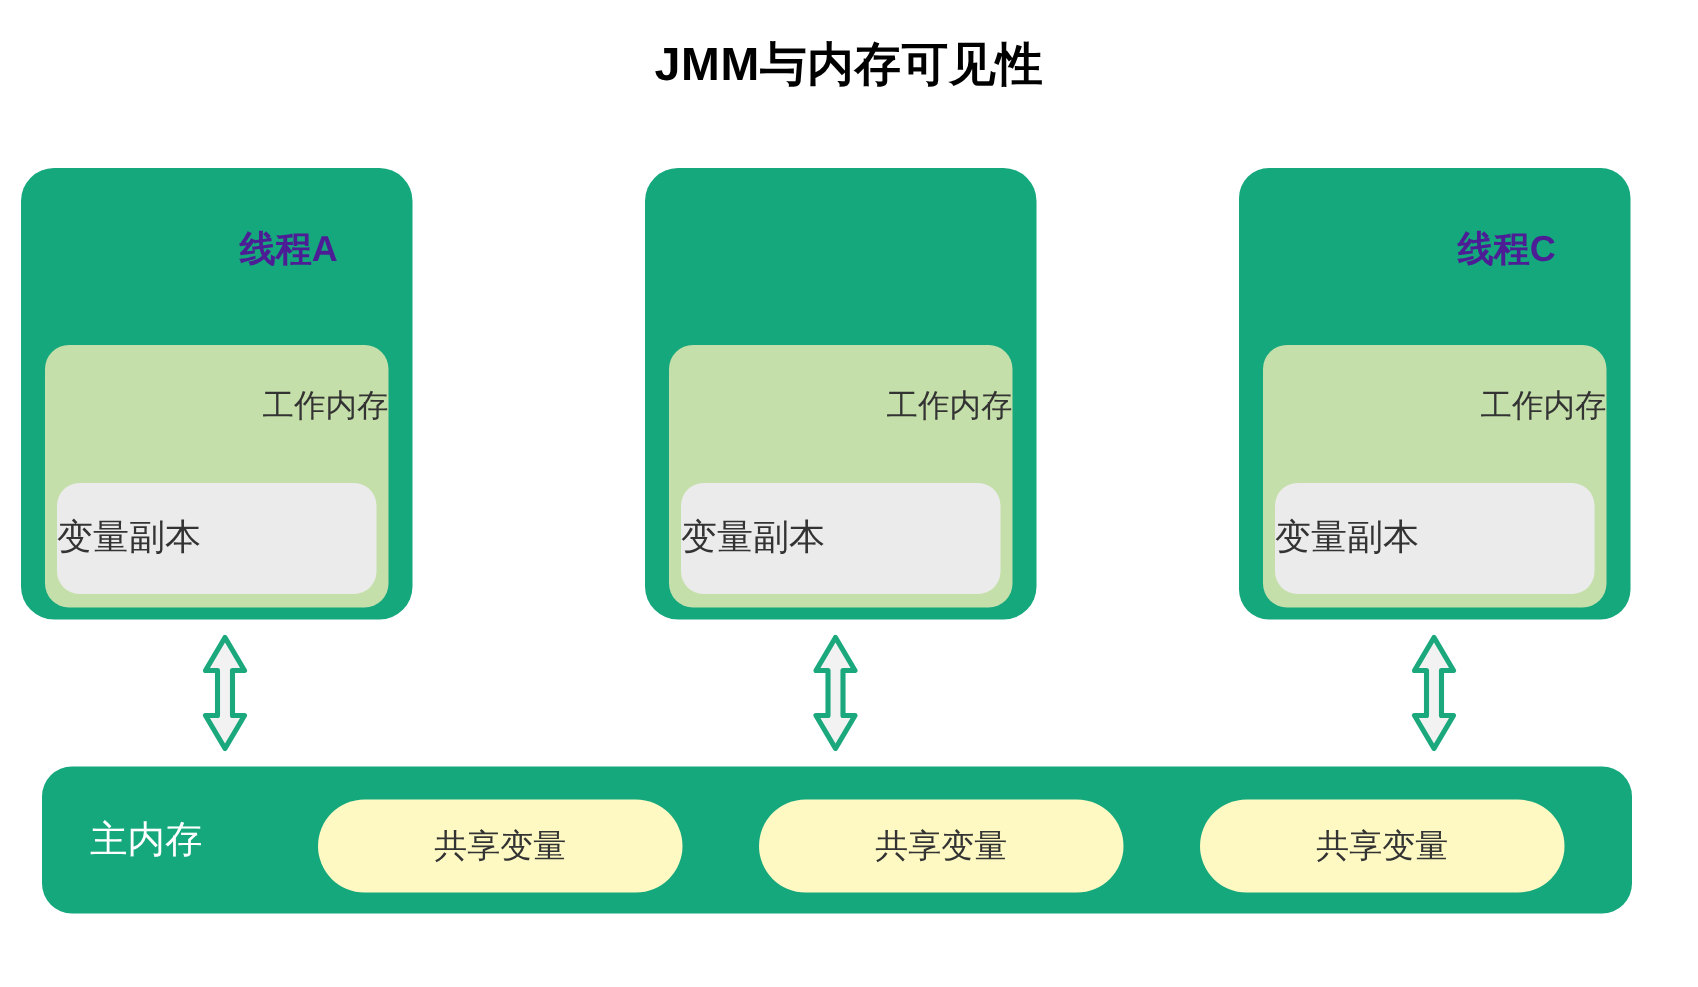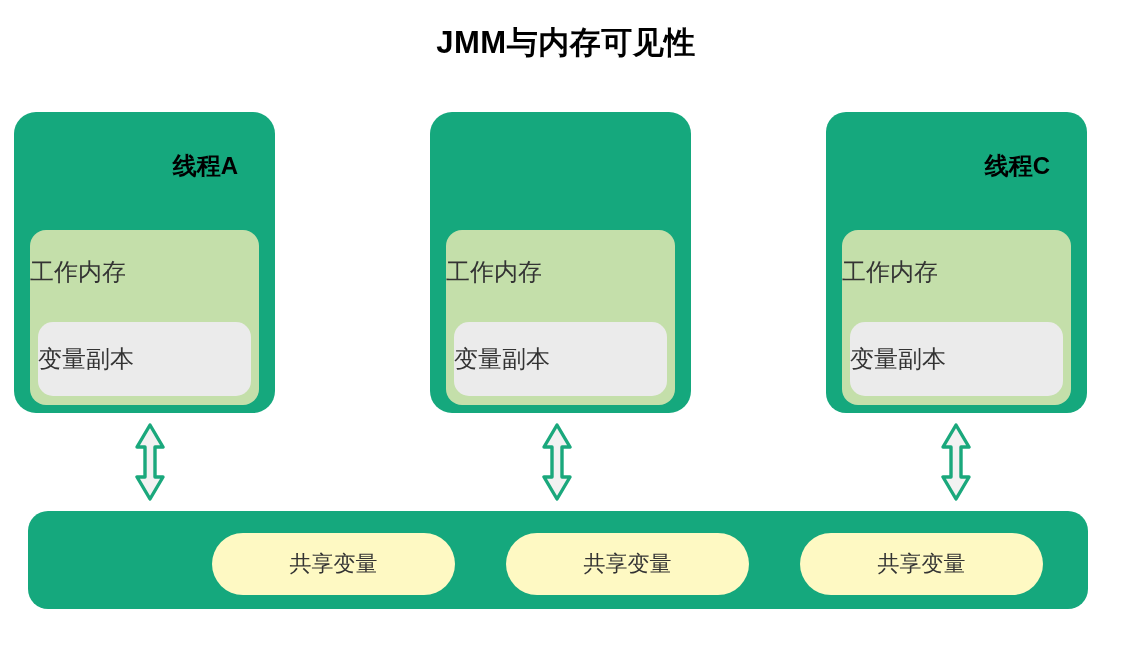--- a/index.html
+++ b/index.html
@@ -41,49 +41,49 @@
     top: 112px;
     width: 261px;
     height: 301px;
     background: #15a87d;
     border-radius: 22px;
     box-sizing: border-box;
   }
 
   .thread-title {
     position: absolute;
-    left: 17px;
+    left: 4px;
     top: 38px;
     width: 100%;
     text-align: center;
     font-size: 24px;
     font-weight: bold;
-    color: #000000;
+    color: #4c1d95;
     white-space: nowrap;
     padding-left: 44px;
   }
 
   .working-memory {
     position: absolute;
     left: 16px;
     top: 118px;
     width: 229px;
     height: 175px;
     background: #c4dfaa;
     border-radius: 16px;
     box-sizing: border-box;
   }
 
   .working-memory-label {
     position: absolute;
     left: 0;
     top: 26px;
     width: 100%;
-    text-align: left;
-    font-size: 24px;
+    text-align: right;
+    font-size: 21px;
     font-weight: normal;
     color: #333333;
     white-space: nowrap;
   }
 
   .variable-copy {
     position: absolute;
     left: 8px;
     top: 92px;
     width: 213px;
@@ -216,20 +216,21 @@
     </svg>
   </div>
 
   <div class="arrow-connector" style="left:939px;">
     <svg viewBox="0 0 34 78" xmlns="http://www.w3.org/2000/svg">
       <path d="M17 2 L30 24 L22 24 L22 54 L30 54 L17 76 L4 54 L12 54 L12 24 L4 24 Z" fill="#f2f2f2" stroke="#1aa87c" stroke-width="3.4" stroke-linejoin="round"></path>
     </svg>
   </div>
 
   <div class="main-memory">
+    <div class="main-memory-label">主内存</div>
 
     <div class="shared-var" style="left:184px;">
       <div class="shared-var-label">共享变量</div>
     </div>
 
     <div class="shared-var" style="left:478px;">
       <div class="shared-var-label">共享变量</div>
     </div>
 
     <div class="shared-var" style="left:772px;">

